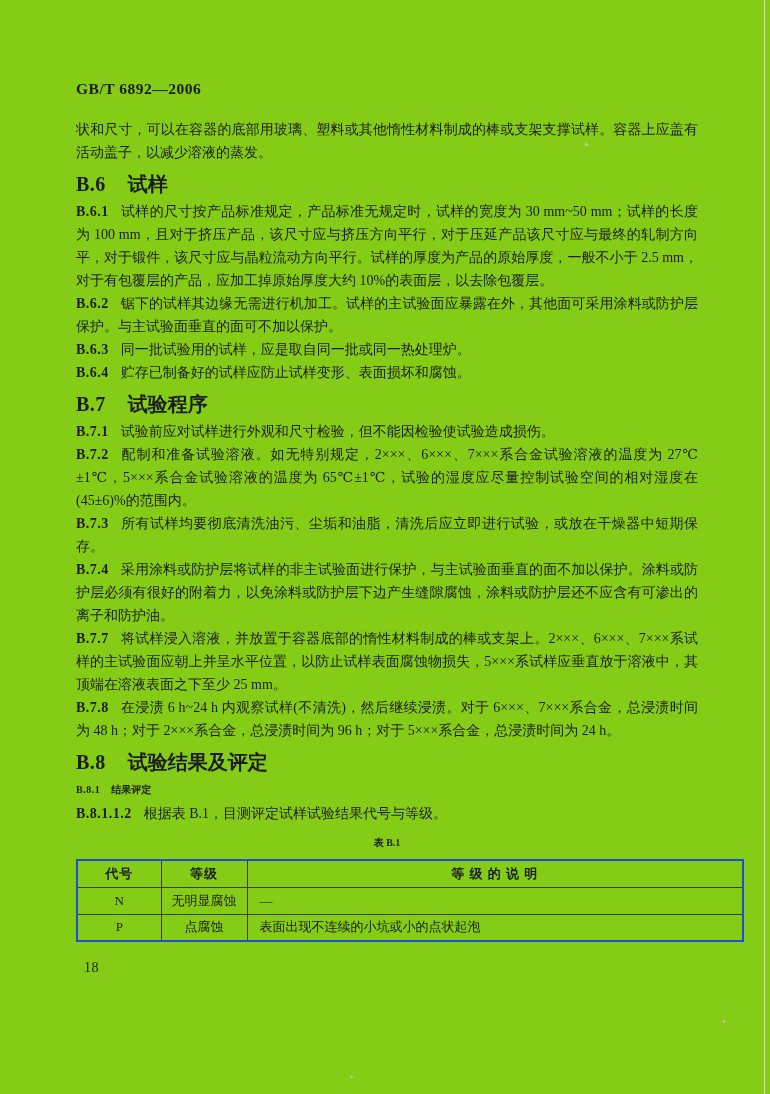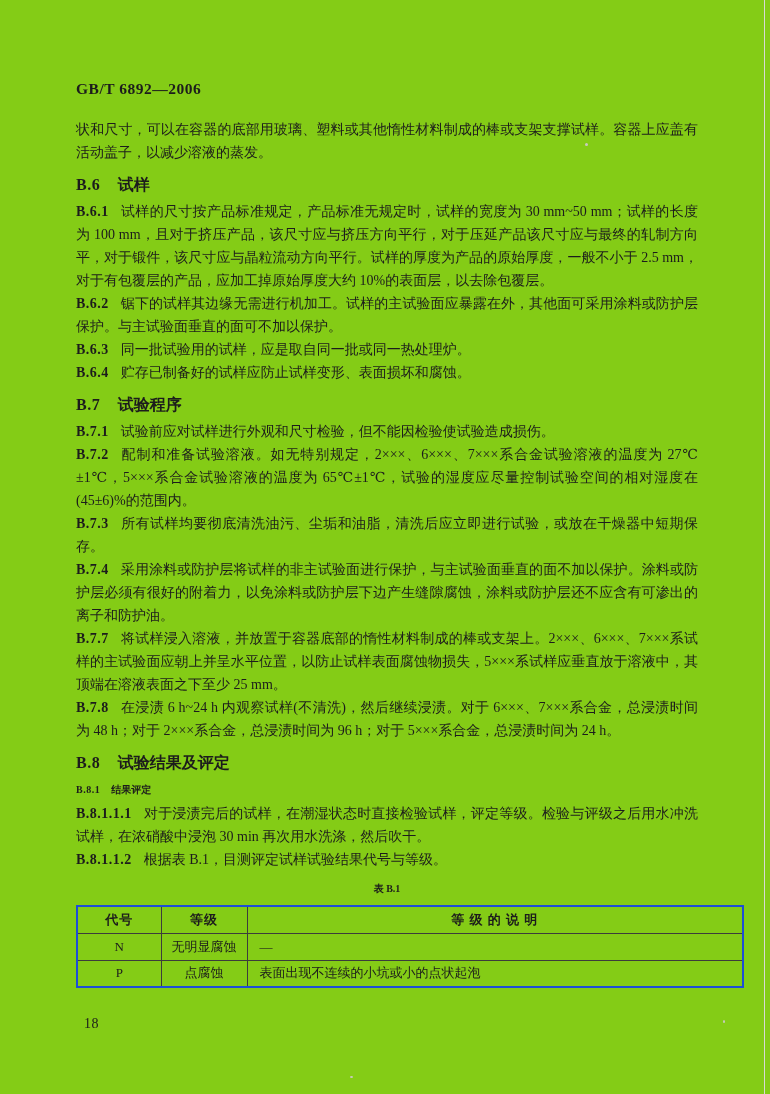--- a/index.html
+++ b/index.html
@@ -45,21 +45,21 @@
     text-align: justify;
     text-justify: inter-ideograph;
   }
   .cnum {
     font-weight: bold;
     margin-right: 0.85em;
     letter-spacing: 0.5px;
     white-space: nowrap;
   }
   h2.sec {
-    font-size: 16px;
+    font-size: 20px;
     font-weight: bold;
     line-height: 23px;
     margin: 9px 0 4px 0;
   }
   h3.subsec {
     font-size: 10px;
     font-weight: bold;
     line-height: 23px;
     margin: 1px 0;
   }
@@ -89,21 +89,21 @@
   table.grade-table td.desc, table.grade-table th.desc-h { }
   table.grade-table td.desc {
     text-align: left;
     padding-left: 12px;
   }
   .col-code { width: 84px; }
   .col-grade { width: 86px; }
   .page-number {
     position: absolute;
     left: 84px;
-    top: 1016px;
+    top: 960px;
     font-size: 14px;
     letter-spacing: 0.5px;
   }
 </style>
 </head>
 <body>
 
 <div class="page">
   <div class="scan-edge-right"></div>
   <div class="speck" style="left:585px; top:143px; width:3px; height:3px;"></div>
@@ -157,23 +157,20 @@
     </p>
 
     <h2 class="sec">
       <span class="cnum">B.8</span><span>试验结果及评定</span>
     </h2>
 
     <h3 class="subsec">
       <span class="cnum">B.8.1</span><span>结果评定</span>
     </h3>
 
-    <p class="clause">
-      <span class="cnum">B.8.1.1.1</span><span>对于浸渍完后的试样，在潮湿状态时直接检验试样，评定等级。检验与评级之后用水冲洗试样，在浓硝酸中浸泡 30 min 再次用水洗涤，然后吹干。</span>
-    </p>
     <p class="clause">
       <span class="cnum">B.8.1.1.2</span><span>根据表 B.1，目测评定试样试验结果代号与等级。</span>
     </p>
 
     <div class="tbl-caption">表 B.1</div>
 
     <table class="grade-table">
       <colgroup>
         <col class="col-code">
         <col class="col-grade">

